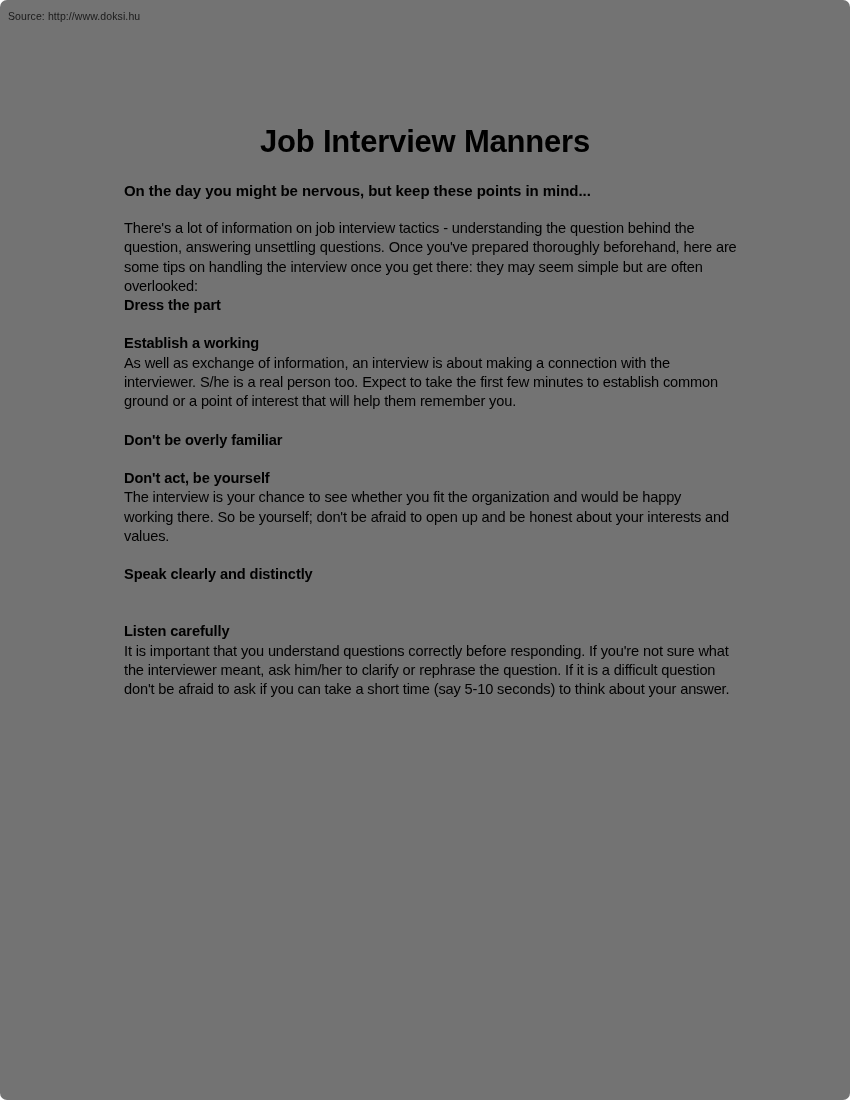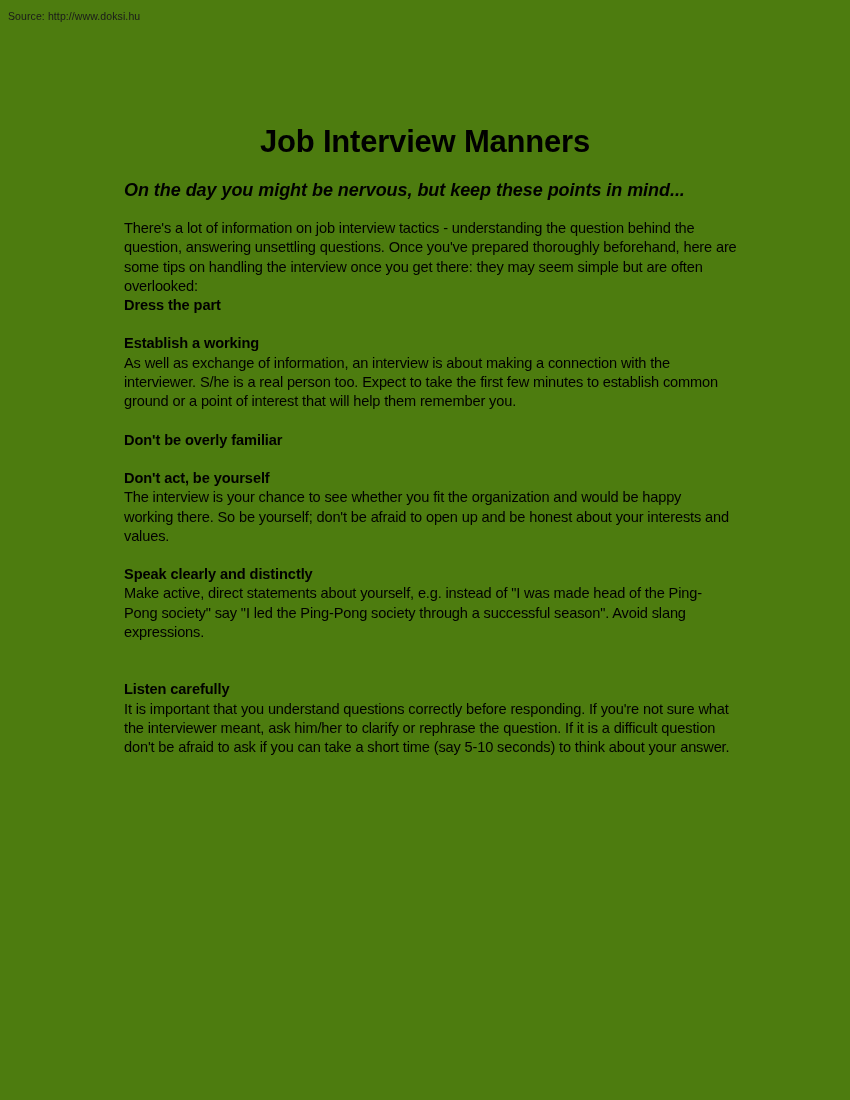--- a/index.html
+++ b/index.html
@@ -16,21 +16,22 @@
     color: #000000;
     -webkit-font-smoothing: antialiased;
   }
 
   .page {
     position: relative;
     width: 850px;
     height: 1100px;
     box-sizing: border-box;
     overflow: hidden;
-    background: #4d7c0f;
+    background: #737373;
+    border-radius: 7px;
   }
 
   
   .source-header {
     position: absolute;
     top: 10px;
     left: 8px;
     font-size: 10.5px;
     line-height: 13px;
     color: #1a1a1a;
@@ -54,23 +55,22 @@
 
   
   .content {
     position: absolute;
     top: 182px;
     left: 124px;
     width: 610px;
   }
 
   .lede {
-    font-size: 18px;
+    font-size: 15px;
     font-weight: bold;
-    font-style: italic;
     line-height: 17px;
     margin: 0 0 20px 0;
     letter-spacing: -0.05px;
   }
 
   p.body-text {
     font-size: 14.6px;
     line-height: 19.3px;
     margin: 0;
     letter-spacing: -0.15px;
@@ -127,21 +127,20 @@
       <h2 class="section-heading">Don't be overly familiar</h2>
     </div>
 
     <div class="section">
       <h2 class="section-heading">Don't act, be yourself</h2>
       <p class="body-text">The interview is your chance to see whether you fit the organization and would be happy working there. So be yourself; don't be afraid to open up and be honest about your interests and values.</p>
     </div>
 
     <div class="section">
       <h2 class="section-heading">Speak clearly and distinctly</h2>
-      <p class="body-text">Make active, direct statements about yourself, e.g. instead of "I was made head of the Ping-Pong society" say "I led the Ping-Pong society through a successful season". Avoid slang expressions.</p>
     </div>
 
     <div class="section extra-gap">
       <h2 class="section-heading">Listen carefully</h2>
       <p class="body-text">It is important that you understand questions correctly before responding. If you're not sure what the interviewer meant, ask him/her to clarify or rephrase the question. If it is a difficult question don't be afraid to ask if you can take a short time (say 5-10 seconds) to think about your answer.</p>
     </div>
 
   </div>
 </div>
 

